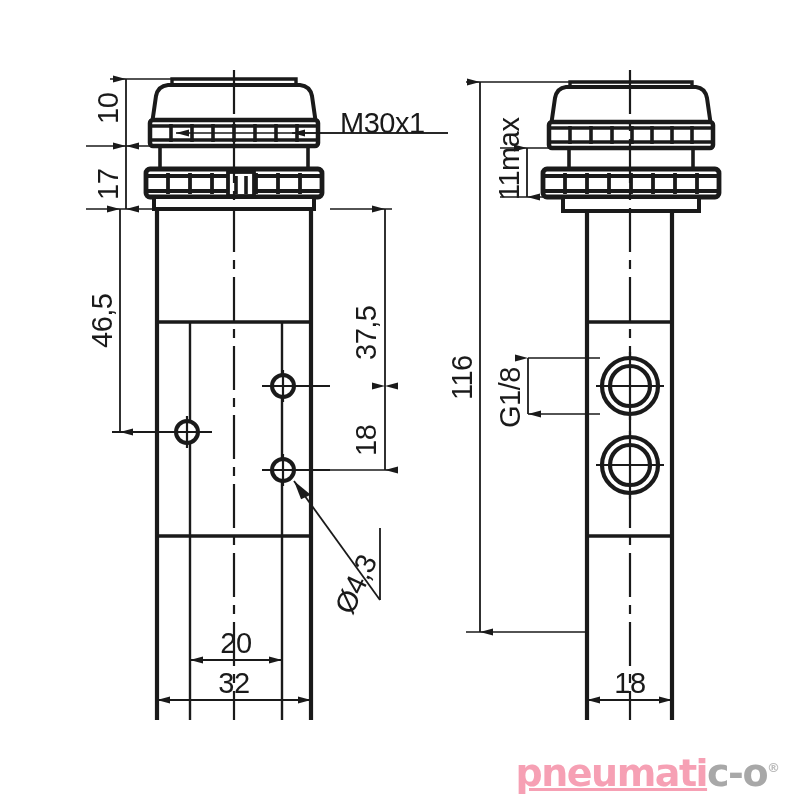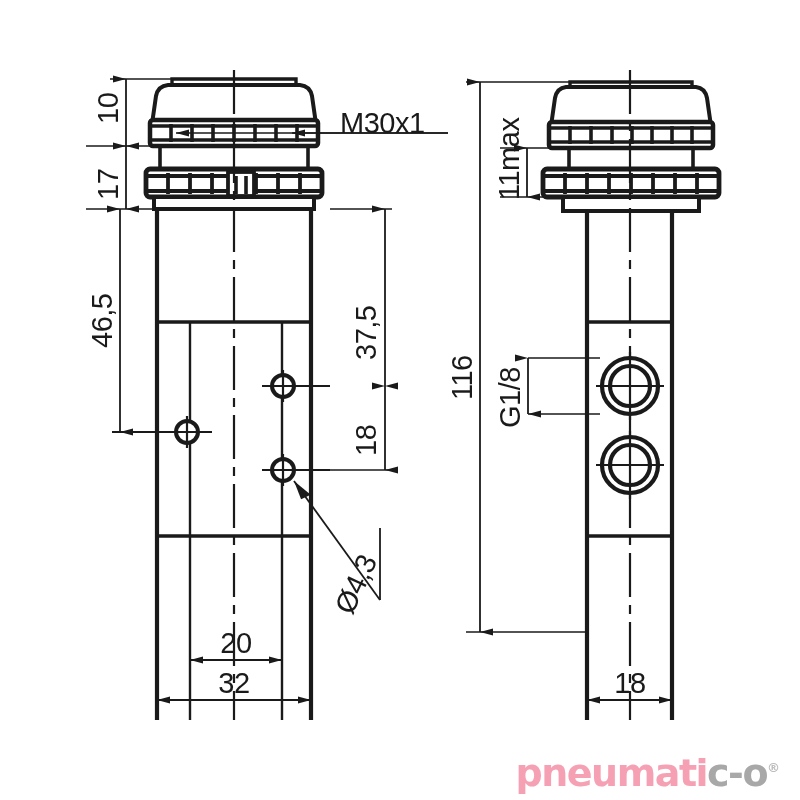--- a/index.html
+++ b/index.html
@@ -38,21 +38,21 @@
     position: absolute;
     right: 20px;
     bottom: 8px;
     font-family: "DejaVu Sans", sans-serif;
     font-weight: bold;
     font-size: 38px;
     letter-spacing: -1.5px;
     line-height: 1;
     white-space: nowrap;
   }
-  .wm-pink { color: #f6a0b4; }
+  .wm-pink { color: #f6a0b4; text-decoration: underline; }
   .wm-gray { color: #a8a8a8; }
   .wm-reg {
     font-size: 13px;
     vertical-align: super;
     color: #bdbdbd;
     letter-spacing: 0;
   }
 </style>
 </head>
 <body>

